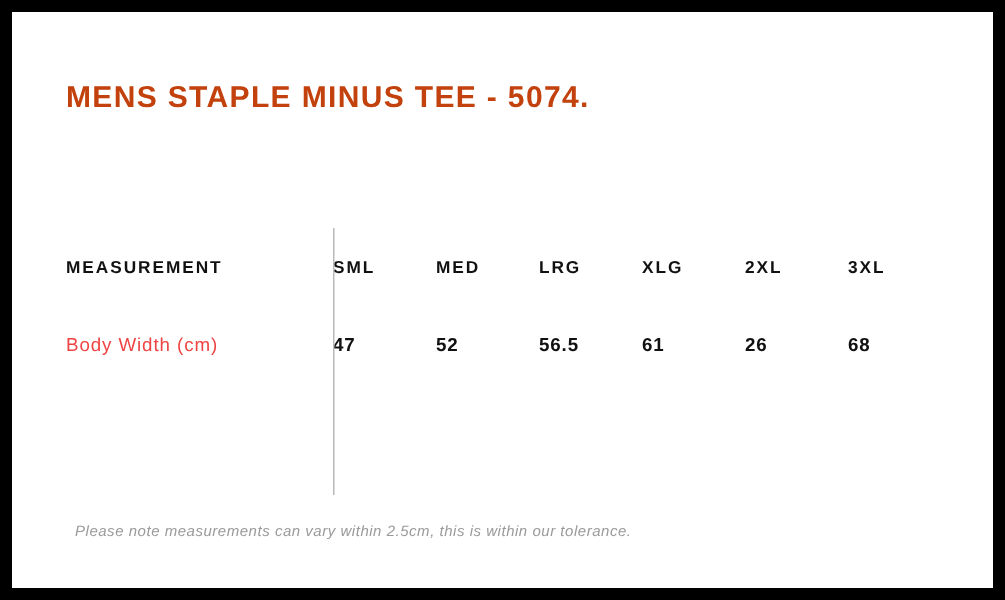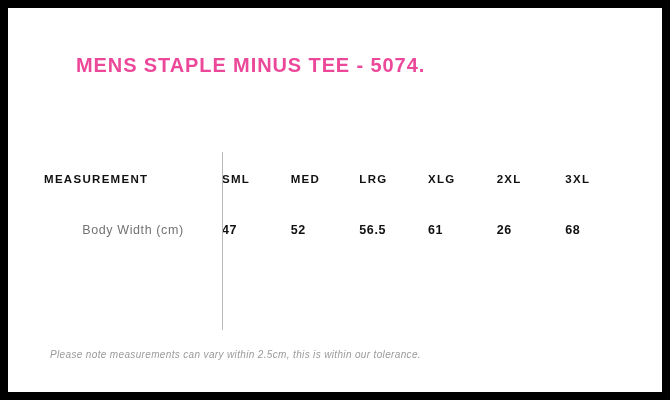--- a/index.html
+++ b/index.html
@@ -23,23 +23,22 @@
     box-sizing: border-box;
     overflow: hidden;
   }
   .title {
     position: absolute;
     left: 36px;
     top: 46px;
     font-size: 20px;
     font-weight: bold;
     letter-spacing: 0.9px;
-    color: #ec4899;
+    color: #c2410c;
     white-space: nowrap;
-    margin-left: 32px;
   }
   .table-wrap {
     position: absolute;
     left: 36px;
     top: 144px;
     width: 590px;
   }
   table.size-table {
     border-collapse: collapse;
     width: 100%;
@@ -77,22 +76,22 @@
   th.size-head {
     text-align: left;
   }
   tr.data-row td {
     height: 47px;
     vertical-align: middle;
     font-size: 12.5px;
     letter-spacing: 0.6px;
   }
   td.row-label {
-    text-align: center;
-    color: #737373;
+    text-align: left;
+    color: #ef4444;
     font-weight: normal;
   }
   td.cell-value {
     text-align: left;
     color: #111111;
     font-weight: bold;
     font-size: 12.5px;
   }
   .note {
     position: absolute;

